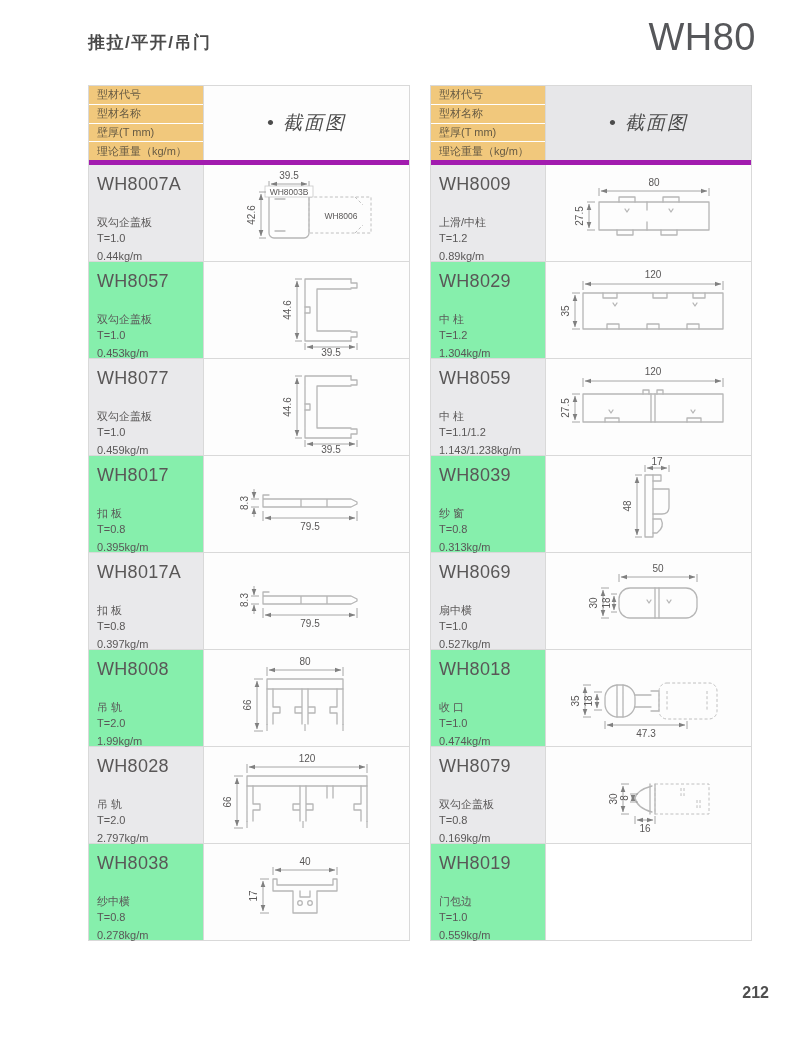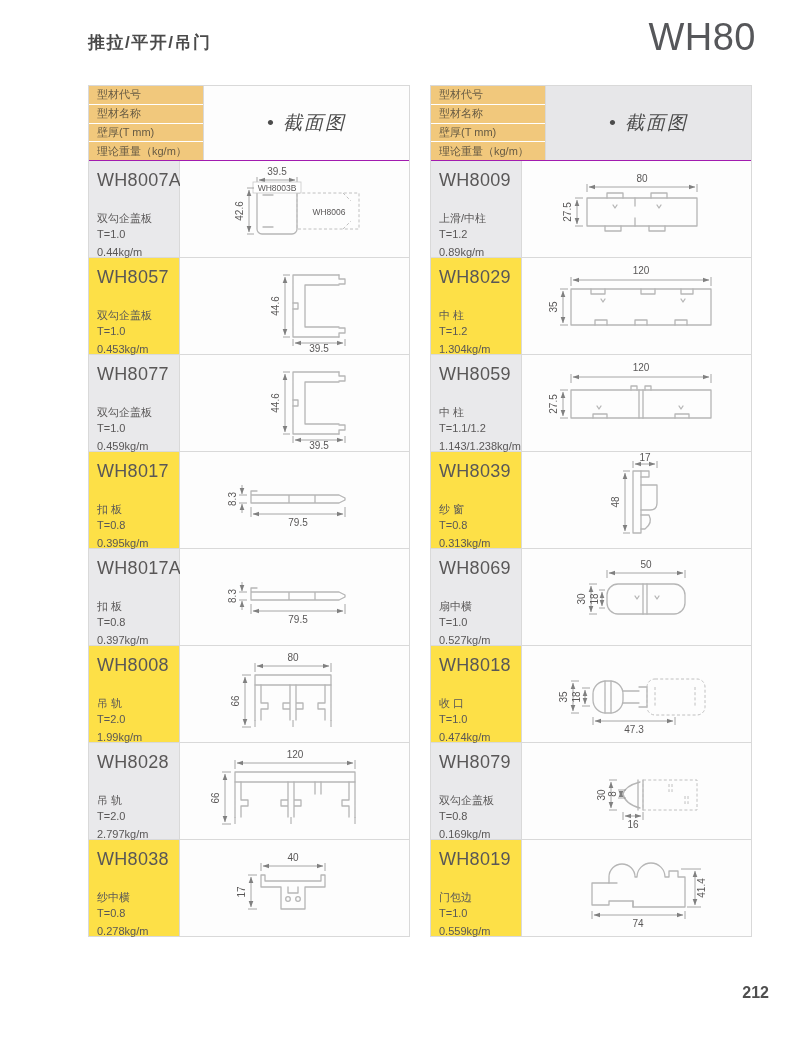--- a/index.html
+++ b/index.html
@@ -7,33 +7,33 @@
     width:800px;height:1043px;position:relative;overflow:hidden;
     background:#ffffff;
     font-family:"Liberation Sans","DejaVu Sans",sans-serif;
   }
   .hdr-title{position:absolute;left:88px;top:31px;font-size:17px;font-weight:600;
     color:#4a4a4a;letter-spacing:1.5px;}
   .hdr-series{position:absolute;right:44px;top:16px;font-size:38px;font-weight:400;
     color:#56575a;letter-spacing:0.5px;}
   .tables{position:absolute;left:88px;top:85px;display:flex;gap:20px;}
   .ptable{width:322px;border:1px solid #d9d9d9;box-sizing:border-box;background:#fff;}
-  .thead{display:flex;height:74px;border-bottom:1px solid #a21caf;}
+  .thead{display:flex;height:74px;border-bottom:5px solid #a21caf;}
   .thead-labels{width:115px;display:flex;flex-direction:column;border-right:1px solid #d9d9d9;box-sizing:border-box;}
   .hcell{flex:1;background:#f1c87c;display:flex;align-items:center;padding-left:8px;
     font-size:11px;color:#665a43;border-bottom:1px solid #ffffff;}
   .hcell:last-child{border-bottom:none;}
   .thead-section{flex:1;display:flex;align-items:center;justify-content:center;
     font-size:19px;color:#4c4c4c;letter-spacing:2px;background:#fdfdfd;font-style:italic;}
   .thead-section.gray{background:#e7e7e9;}
   .prow{display:flex;height:96px;border-bottom:1px solid #d9d9d9;}
   .prow:last-child{border-bottom:none;}
-  .plabel{width:91px;box-sizing:border-box;padding:9px 6px 8px 8px;border-right:1px solid #d9d9d9;}
+  .plabel{width:115px;box-sizing:border-box;padding:9px 6px 8px 8px;border-right:1px solid #d9d9d9;}
   .plabel.gray{background:#e9e9eb;}
-  .plabel.orange{background:#fde047;}
+  .plabel.orange{background:#86efac;}
   .pcode{font-size:18px;color:#595757;letter-spacing:0.3px;}
   .pname{font-size:11px;color:#595757;margin-top:20px;}
   .pspec{font-size:11px;color:#595757;line-height:1.6;}
   .pdiag{flex:1;display:flex;align-items:center;justify-content:center;background:#fdfdfd;}
   svg text{fill:#595757;font-size:10px;font-family:"Liberation Sans","DejaVu Sans",sans-serif;}
   svg text.sm{font-size:8.5px;}
   .p{fill:none;stroke:#b6b6b6;stroke-width:1.3;stroke-linejoin:round;stroke-linecap:round;}
   .pd{fill:none;stroke:#c0c0c0;stroke-width:1;stroke-dasharray:3 2.2;}
   .d{stroke:#8f8f8f;stroke-width:0.8;fill:none;}
   .pagenum{position:absolute;right:31px;top:984px;font-size:16px;font-weight:700;color:#4f4f4f;}
@@ -460,29 +460,17 @@
 
     <div class="prow">
       <div class="plabel orange">
         <div class="pcode">WH8019</div>
         <div class="pname">门包边</div>
         <div class="pspec">
           <div>T=1.0</div>
           <div>0.559kg/m</div>
         </div>
       </div>
-      <div class="pdiag">
-        <svg width="204" height="94" viewBox="0 0 204 94">
-          <path class="p" d="M57,42 H74 V36 A13,13 0 0 1 100,36 L102,36 A14,14 0 0 1 130,36 L134,36 V30 H143 V36 H150 V66 H98 V60 H74 V64 H57 Z"></path>
-          <path class="p" d="M74,42 h8 M98,60 V66"></path>
-          <path class="d" d="M146,28 H166 M152,66 H166"></path>
-          <line class="d" x1="160" y1="30" x2="160" y2="64" marker-start="url(#arw)" marker-end="url(#arw)"></line>
-          <text x="170" y="47" text-anchor="middle" transform="rotate(-90 170 47)">41.4</text>
-          <path class="d" d="M57,70 V78 M150,70 V78"></path>
-          <line class="d" x1="59" y1="74" x2="148" y2="74" marker-start="url(#arw)" marker-end="url(#arw)"></line>
-          <text x="103" y="86" text-anchor="middle">74</text>
-        </svg>
-      </div>
     </div>
   </div>
 </div>
 
 <div class="pagenum">212</div>
 
 </body></html>

